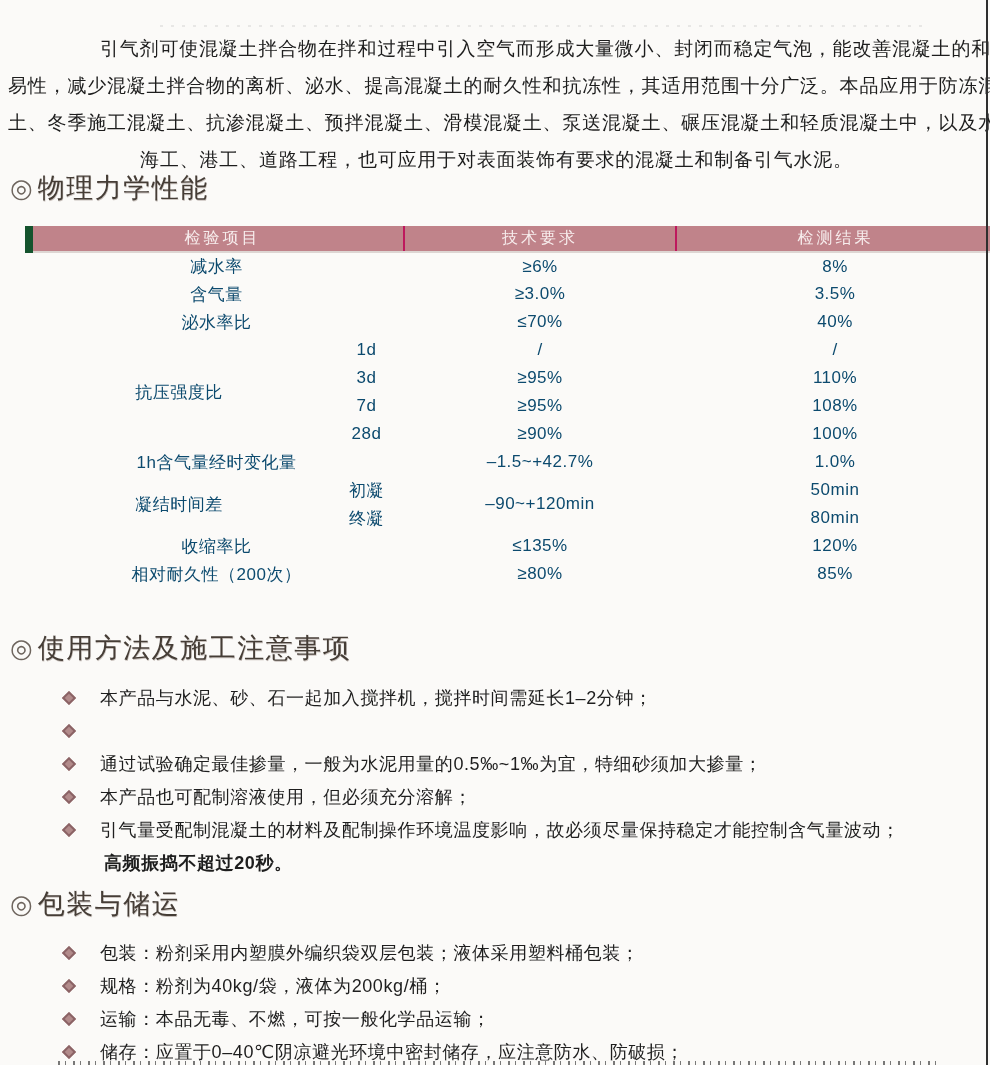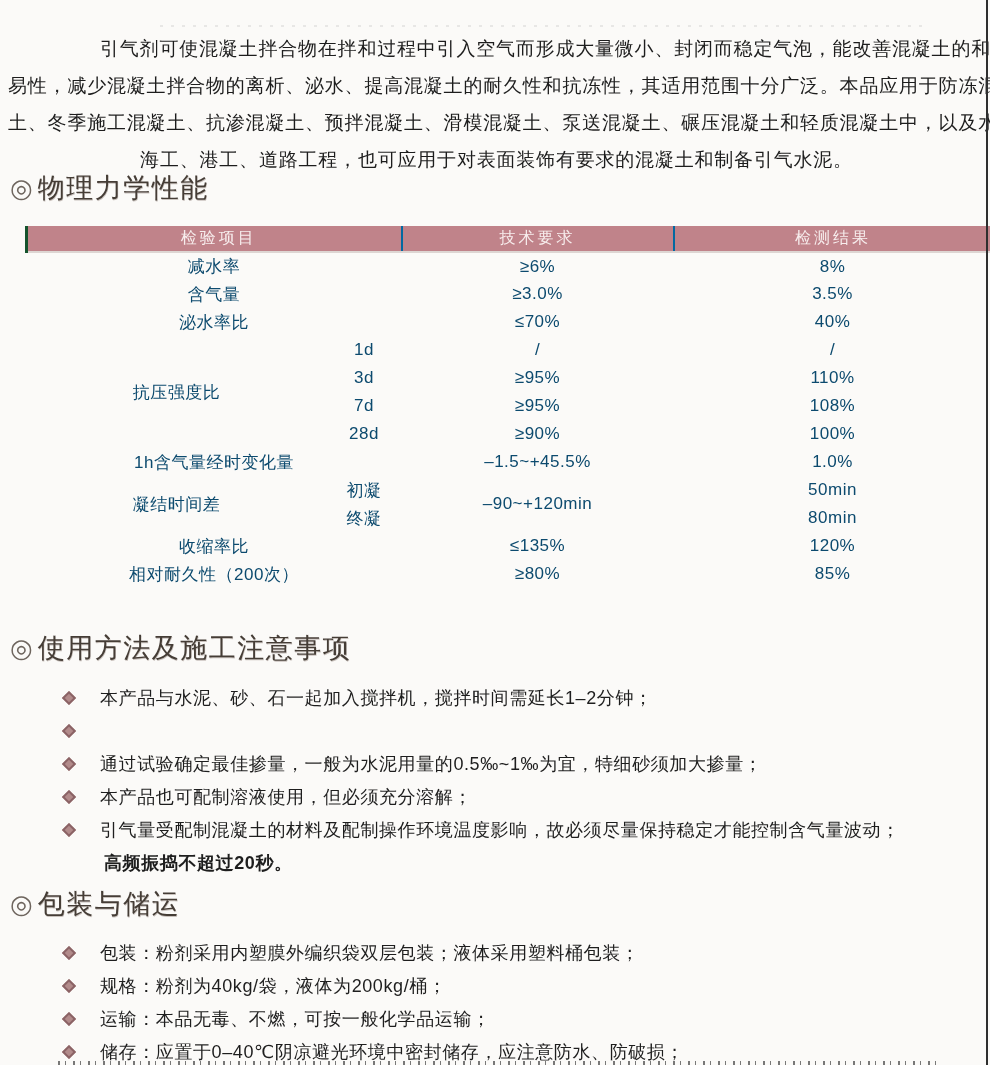--- a/index.html
+++ b/index.html
@@ -38,22 +38,22 @@
   
   .perf-table-wrap { position:absolute; top:226px; left:25px; width:965px; }
   table { border-collapse:collapse; table-layout:fixed; width:965px; }
   col.c1a { width:300px; } col.c1b { width:75px; }
   col.c2  { width:272px; } col.c3  { width:318px; }
   thead th {
     background:#c0838a; color:#f7eded; height:26px;
     font-size:16px; font-weight:normal; letter-spacing:3px;
     border-bottom:2px solid #ddd6d3;
   }
-  thead th.th1 { border-left:3px solid #14532d;padding-left:9px; }
-  thead th.th2, thead th.th3 { border-left:2px solid #0369a1;margin-left:32px; }
+  thead th.th1 { border-left:8px solid #14532d;padding-left:9px; }
+  thead th.th2, thead th.th3 { border-left:2px solid #be185d;margin-left:32px; }
   tbody td {
     height:28px; text-align:center; vertical-align:middle;
     font-size:17px; color:#0c4a6e; letter-spacing:0.5px;
   }
 
   
   .bullet-list { position:absolute; left:60px; width:925px;margin-top:7px; }
   .usage-list { top:674px; }
   .packaging-list { top:929px; }
   .bullet-row { display:flex; align-items:center; height:33px; }
@@ -145,21 +145,21 @@
         <td>≥95%</td>
         <td>108%</td>
       </tr>
       <tr>
         <td>28d</td>
         <td>≥90%</td>
         <td>100%</td>
       </tr>
       <tr>
         <td colspan="2">1h含气量经时变化量</td>
-        <td>–1.5~+45.5%</td>
+        <td>–1.5~+42.7%</td>
         <td>1.0%</td>
       </tr>
       <tr>
         <td rowspan="2">凝结时间差</td>
         <td>初凝</td>
         <td rowspan="2">–90~+120min</td>
         <td>50min</td>
       </tr>
       <tr>
         <td>终凝</td>

